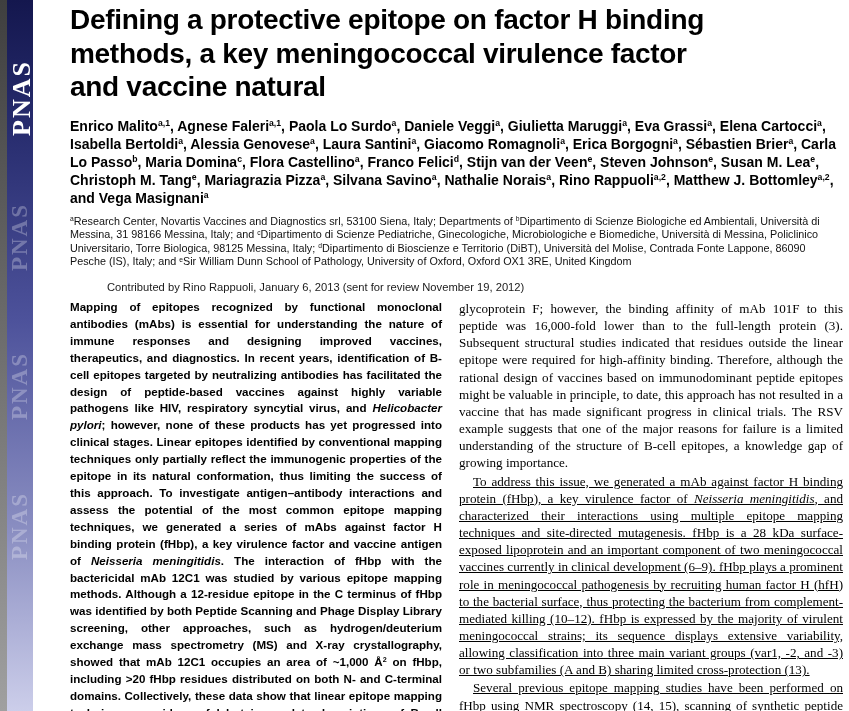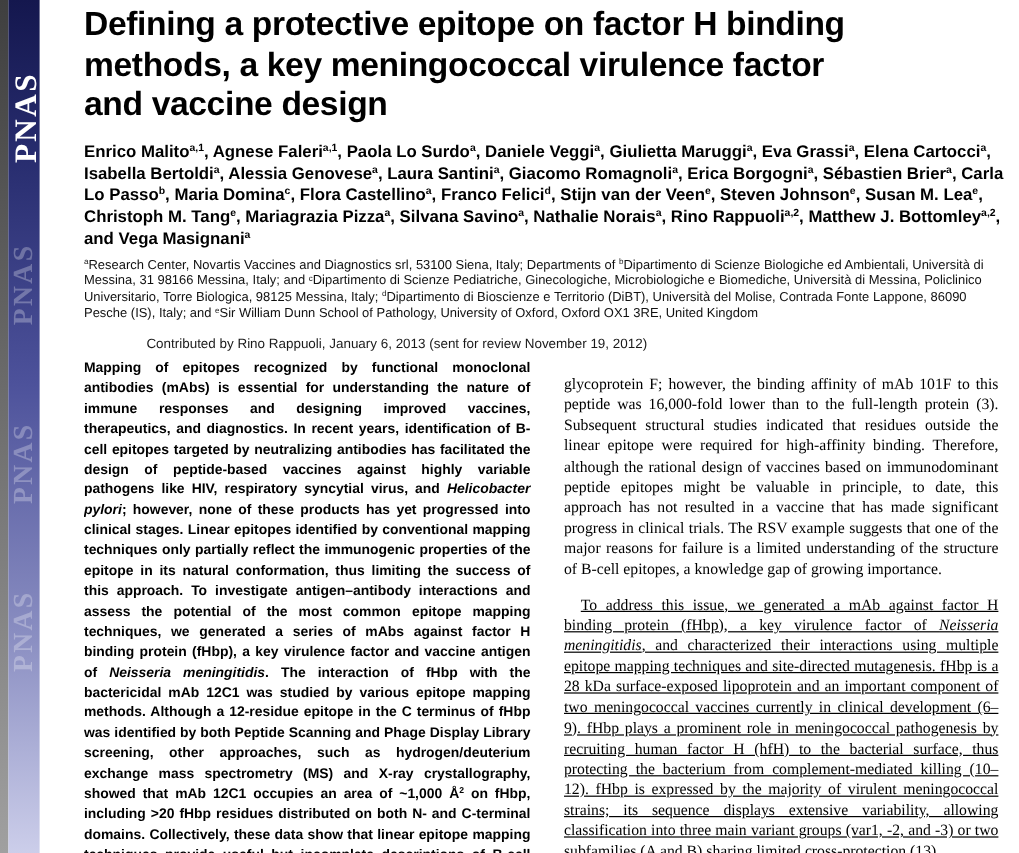--- a/index.html
+++ b/index.html
@@ -21,28 +21,28 @@
          white-space:nowrap;user-select:none;}
   .logo{top:60px;left:0px;font-size:26px;color:#ffffff;}
   .wm{font-size:23px;color:rgba(255,255,255,0.28);}
   .wm1{top:203px;} .wm2{top:352px;} .wm3{top:492px;}
   
   .content{position:absolute;left:70px;top:0;width:779px;height:599px;}
   .title{margin:3px 0 0 0;font-size:28px;line-height:33.5px;font-weight:bold;
          letter-spacing:-0.3px;}
   .authors{margin:13px 0 0 0;width:779px;font-size:14px;font-weight:bold;line-height:18px;}
   .affil{margin:8px 0 0 0;width:765px;font-size:10.8px;line-height:13.6px;color:#111;}
-  .contrib{margin:11px 0 0 52px;font-size:11.2px;line-height:14px;color:#1a1a1a;}
+  .contrib{margin:11px 0 0 37px;font-size:11.2px;line-height:14px;color:#1a1a1a;}
   .cols{position:absolute;left:0;top:299px;width:779px;height:412px;overflow:hidden;
         display:flex;gap:16px;}
   .abstract{width:372px;flex:0 0 372px;font-size:11.6px;font-weight:bold;
             line-height:16.9px;text-align:justify;}
   .bodycol{width:386px;flex:0 0 386px;font-family:"Liberation Serif",serif;
            font-size:13.1px;line-height:17.15px;text-align:justify;}
-  .bodycol p{margin:12px;}
+  .bodycol p{margin:1px;}
   .bodycol p.ind{text-indent:14px;text-decoration:underline;}
   sup{font-size:62%;line-height:0;vertical-align:baseline;position:relative;top:-0.5em;}
 </style>
 </head>
 <body>
 
 <div class="page">
 
   <div class="edge-gray"></div>
 
@@ -50,21 +50,21 @@
     <div class="vtext logo">PNAS</div>
     <div class="vtext wm wm1">PNAS</div>
     <div class="vtext wm wm2">PNAS</div>
     <div class="vtext wm wm3">PNAS</div>
   </div>
 
   <div class="content">
 
     <h1 class="title"><span>Defining a protective epitope on factor H binding</span><br>
       <span>methods, a key meningococcal virulence factor</span><br>
-      <span>and vaccine design</span></h1>
+      <span>and vaccine natural</span></h1>
 
     <p class="authors"><span>Enrico Malito</span><sup>a,1</sup><span>, Agnese Faleri</span><sup>a,1</sup><span>, Paola Lo Surdo</span><sup>a</sup><span>, Daniele Veggi</span><sup>a</sup><span>, Giulietta Maruggi</span><sup>a</sup><span>, Eva Grassi</span><sup>a</sup><span>, Elena Cartocci</span><sup>a</sup><span>, Isabella Bertoldi</span><sup>a</sup><span>, Alessia Genovese</span><sup>a</sup><span>, Laura Santini</span><sup>a</sup><span>, Giacomo Romagnoli</span><sup>a</sup><span>, Erica Borgogni</span><sup>a</sup><span>, Sébastien Brier</span><sup>a</sup><span>, Carla Lo Passo</span><sup>b</sup><span>, Maria Domina</span><sup>c</sup><span>, Flora Castellino</span><sup>a</sup><span>, Franco Felici</span><sup>d</sup><span>, Stijn van der Veen</span><sup>e</sup><span>, Steven Johnson</span><sup>e</sup><span>, Susan M. Lea</span><sup>e</sup><span>, Christoph M. Tang</span><sup>e</sup><span>, Mariagrazia Pizza</span><sup>a</sup><span>, Silvana Savino</span><sup>a</sup><span>, Nathalie Norais</span><sup>a</sup><span>, Rino Rappuoli</span><sup>a,2</sup><span>, Matthew J. Bottomley</span><sup>a,2</sup><span>, and Vega Masignani</span><sup>a</sup></p>
 
     <p class="affil"><sup>a</sup><span>Research Center, Novartis Vaccines and Diagnostics srl, 53100 Siena, Italy; Departments of </span><sup>b</sup><span>Dipartimento di Scienze Biologiche ed Ambientali, Università di Messina, 31 98166 Messina, Italy; and </span><sup>c</sup><span>Dipartimento di Scienze Pediatriche, Ginecologiche, Microbiologiche e Biomediche, Università di Messina, Policlinico Universitario, Torre Biologica, 98125 Messina, Italy; </span><sup>d</sup><span>Dipartimento di Bioscienze e Territorio (DiBT), Università del Molise, Contrada Fonte Lappone, 86090 Pesche (IS), Italy; and </span><sup>e</sup><span>Sir William Dunn School of Pathology, University of Oxford, Oxford OX1 3RE, United Kingdom</span></p>
 
     <p class="contrib">Contributed by Rino Rappuoli, January 6, 2013 (sent for review November 19, 2012)</p>
 
     <div class="cols">
       <div class="abstract"><span>Mapping of epitopes recognized by functional monoclonal antibodies (mAbs) is essential for understanding the nature of immune responses and designing improved vaccines, therapeutics, and diagnostics. In recent years, identification of B-cell epitopes targeted by neutralizing antibodies has facilitated the design of peptide-based vaccines against highly variable pathogens like HIV, respiratory syncytial virus, and </span><span style="font-style: italic;">Helicobacter pylori</span><span>; however, none of these products has yet progressed into clinical stages. Linear epitopes identified by conventional mapping techniques only partially reflect the immunogenic properties of the epitope in its natural conformation, thus limiting the success of this approach. To investigate antigen–antibody interactions and assess the potential of the most common epitope mapping techniques, we generated a series of mAbs against factor H binding protein (fHbp), a key virulence factor and vaccine antigen of </span><span style="font-style: italic;">Neisseria meningitidis</span><span>. The interaction of fHbp with the bactericidal mAb 12C1 was studied by various epitope mapping methods. Although a 12-residue epitope in the C terminus of fHbp was identified by both Peptide Scanning and Phage Display Library screening, other approaches, such as hydrogen/deuterium exchange mass spectrometry (MS) and X-ray crystallography, showed that mAb 12C1 occupies an area of ~1,000 Å</span><sup>2</sup><span> on fHbp, including &gt;20 fHbp residues distributed on both N- and C-terminal domains. Collectively, these data show that linear epitope mapping techniques provide useful but incomplete descriptions of B-cell epitopes, indicating that increased efforts to fully characterize antigen–antibody interfaces are required to understand and design effective immunogens.</span></div>
       <div class="bodycol">

